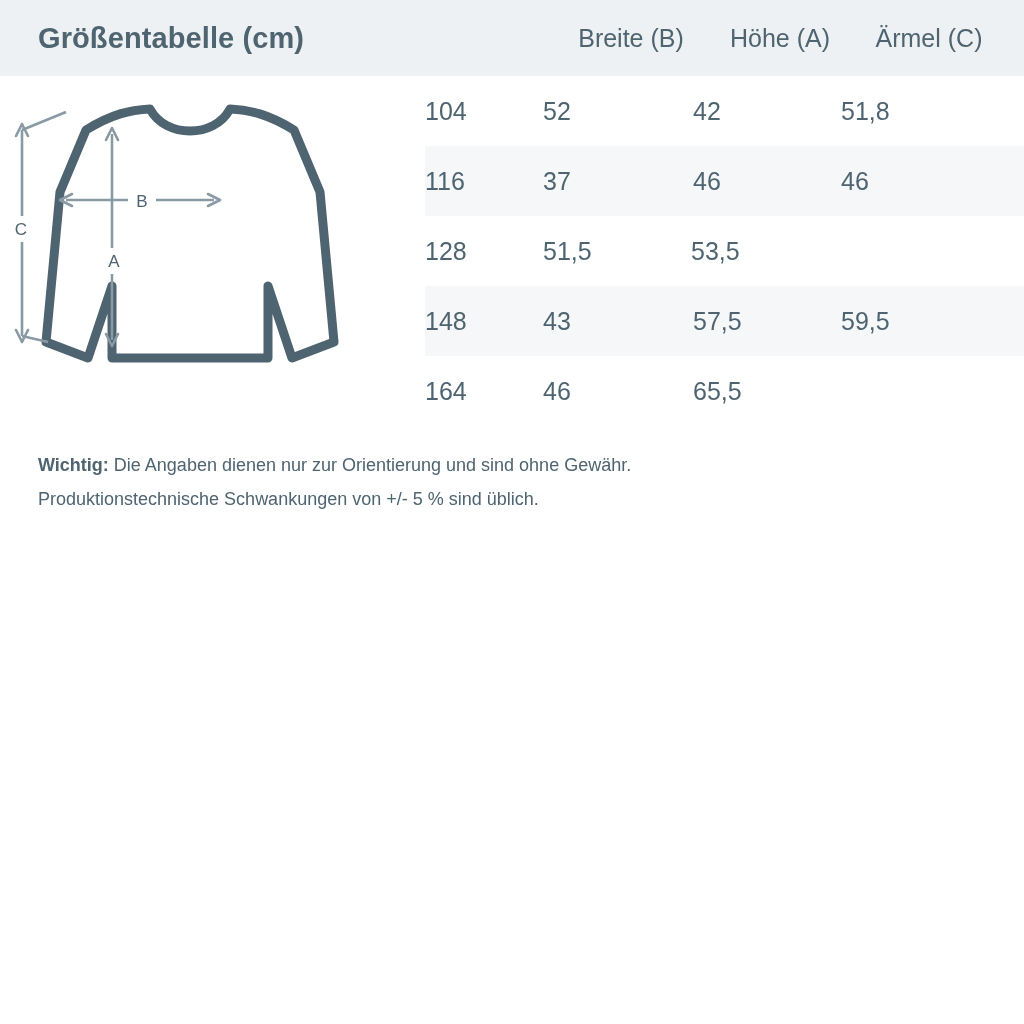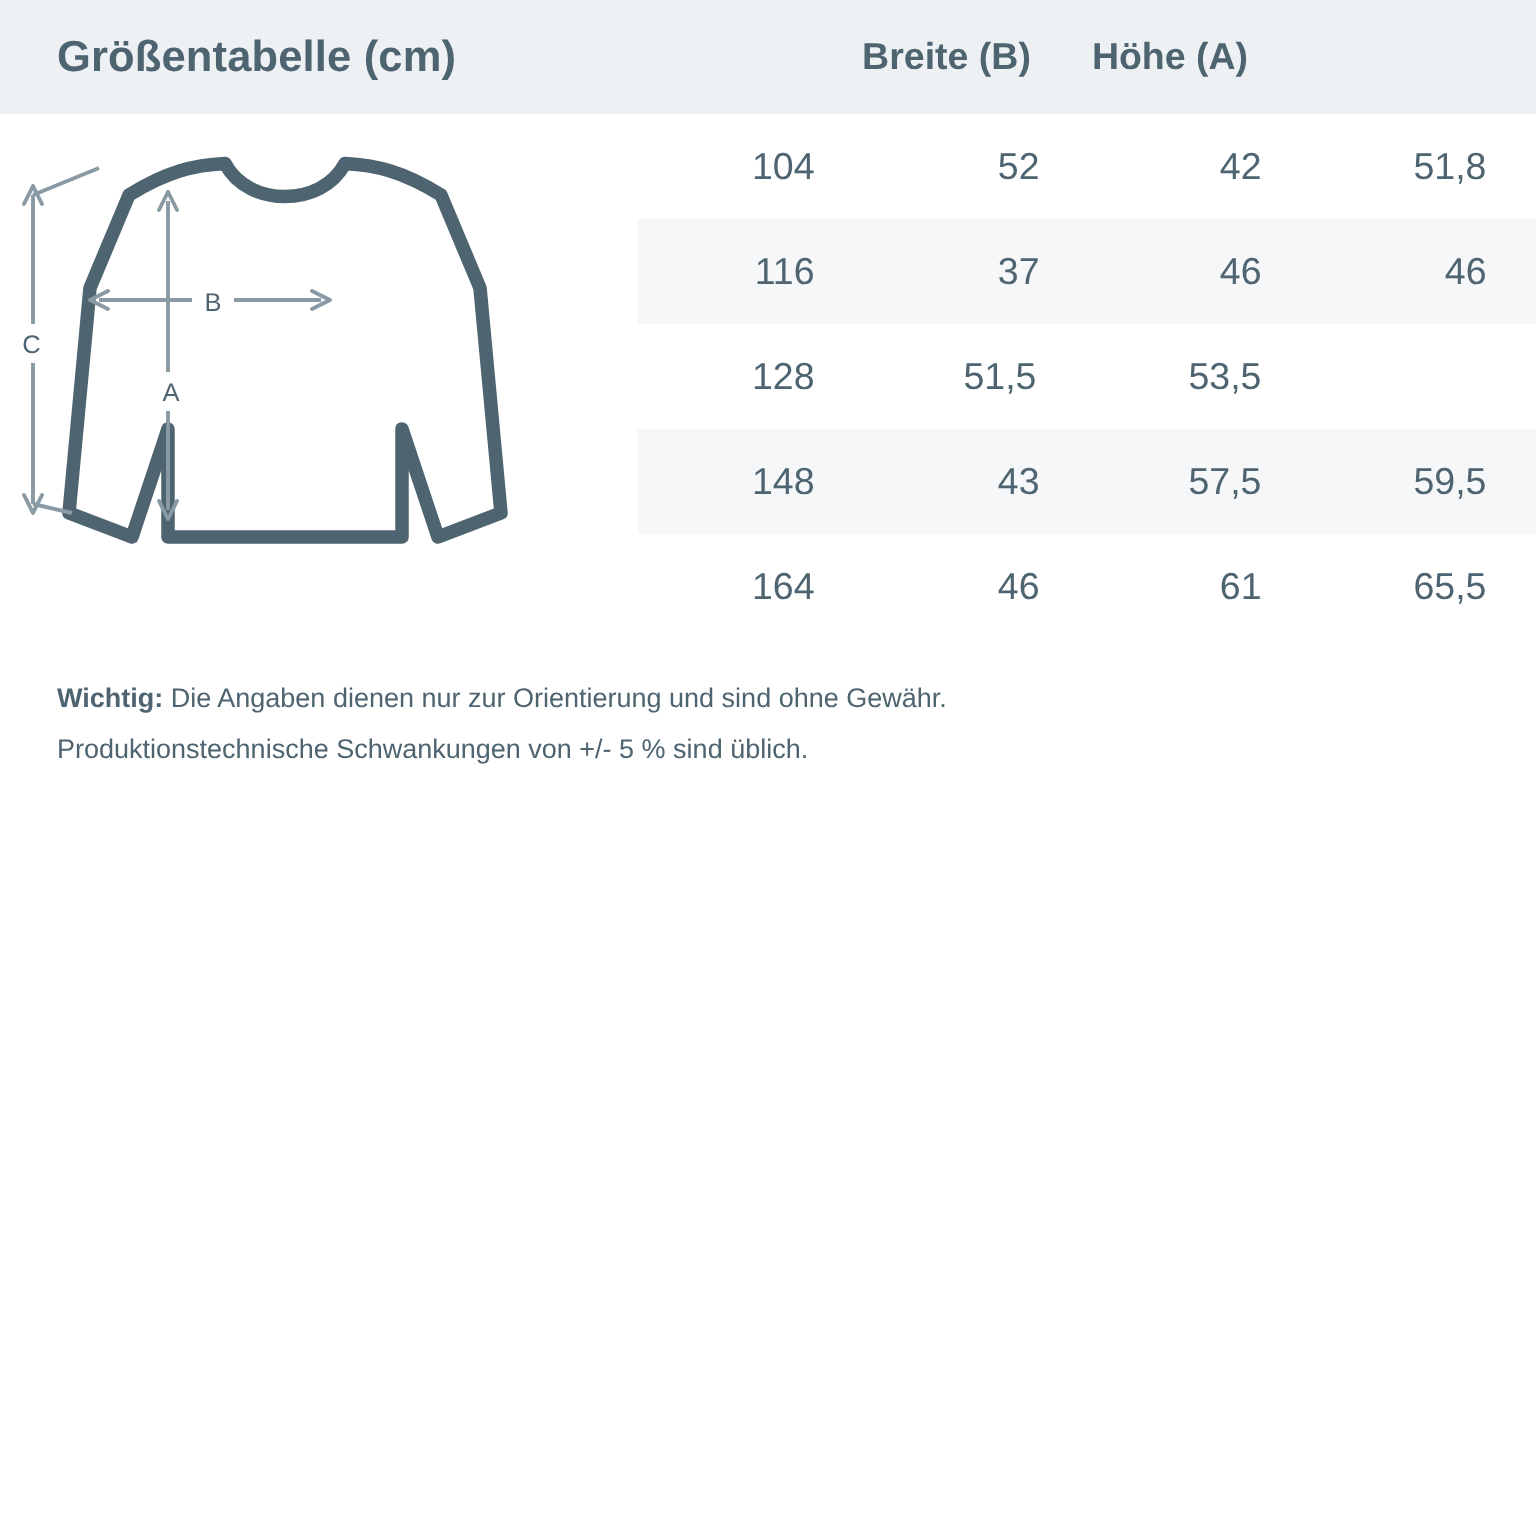--- a/index.html
+++ b/index.html
@@ -37,21 +37,21 @@
     flex: 0 0 auto;
     width: 400px;
   }
   .header-cols {
     flex: 1 1 auto;
     display: flex;
     align-items: center;
   }
   .header-col {
     font-size: 25px;
-    font-weight: bold;
+    font-weight: normal;
     color: #4e6470;
     text-align: center;
     white-space: nowrap;
   }
   .col-size   { width: 118px; }
   .col-width  { width: 150px; }
   .col-height { width: 148px; }
   .col-sleeve { width: 150px; }
 
   
@@ -72,21 +72,21 @@
     display: flex;
     align-items: center;
     height: 70px;
   }
   .row.alt {
     background: #f5f7f8;
   }
   .cell {
     font-size: 25px;
     color: #4e6470;
-    text-align: right;
+    text-align: left;
     white-space: nowrap;
   }
 
   
   .footnote {
     padding: 22px 40px 0 38px;
     font-size: 18px;
     line-height: 34px;
     color: #4e6470;
   }
@@ -98,20 +98,21 @@
 <body>
 
 <div class="size-chart">
 
   <div class="header-band">
     <div class="header-title">Größentabelle (cm)</div>
     <div class="header-cols">
       <div class="header-col col-size"></div>
       <div class="header-col col-width">Breite (B)</div>
       <div class="header-col col-height">Höhe (A)</div>
+      <div class="header-col col-sleeve">Ärmel (C)</div>
     </div>
   </div>
 
   <div class="body-area">
 
     <div class="illustration">
       <svg width="400" height="290" viewBox="0 0 400 290" xmlns="http://www.w3.org/2000/svg">
         <g fill="none" stroke="#4e6470" stroke-width="9" stroke-linejoin="round" stroke-linecap="round">
 
           <path d="M60,102
@@ -186,21 +187,20 @@
       <div class="row alt">
         <div class="cell col-size">148</div>
         <div class="cell col-width">43</div>
         <div class="cell col-height">57,5</div>
         <div class="cell col-sleeve">59,5</div>
       </div>
 
       <div class="row">
         <div class="cell col-size">164</div>
         <div class="cell col-width">46</div>
-        <div class="cell col-height">61</div>
         <div class="cell col-sleeve">65,5</div>
       </div>
 
     </div>
   </div>
 
   <div class="footnote">
     <div><b>Wichtig:</b><span> Die Angaben dienen nur zur Orientierung und sind ohne Gewähr.</span></div>
     <div>Produktionstechnische Schwankungen von +/- 5 % sind üblich.</div>
   </div>

